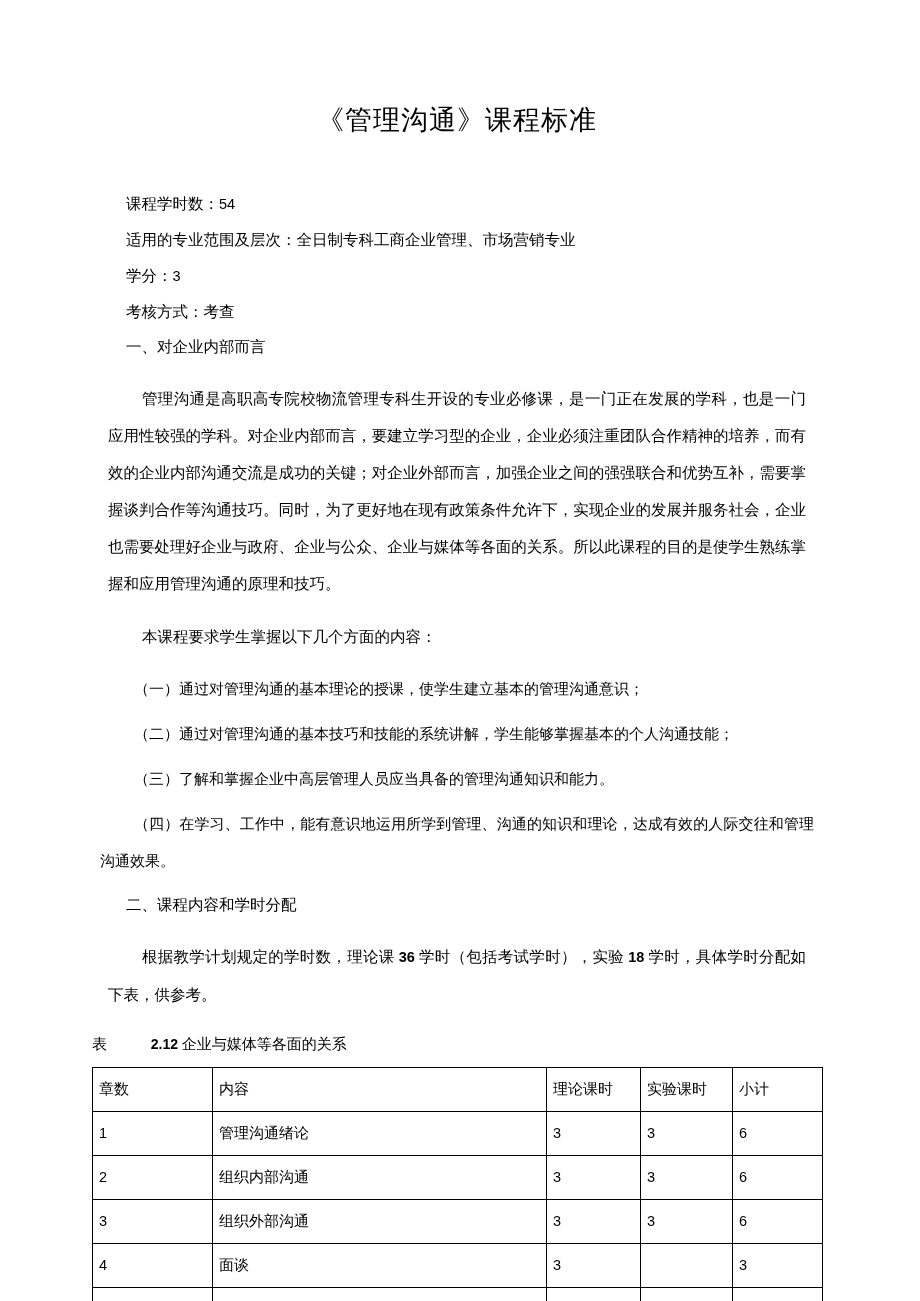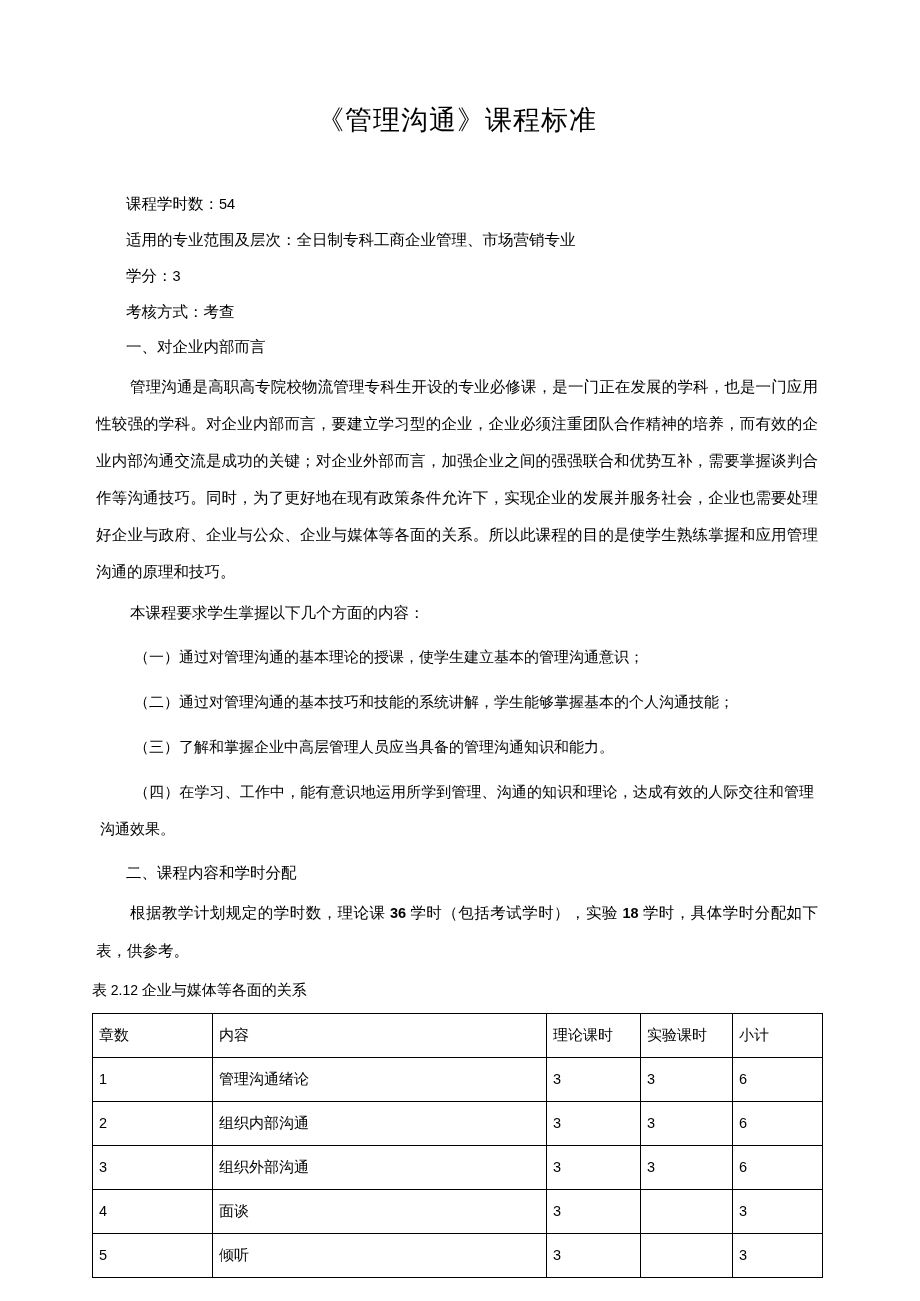--- a/index.html
+++ b/index.html
@@ -64,21 +64,21 @@
     font-weight: 400;
   }
 
   
   .para {
     font-size: 15.5px;
     line-height: 37px;
     text-align: justify;
     text-justify: inter-ideograph;
     text-indent: 34px;
-    margin: 4px;
+    margin: 16px;
   }
   .para .num {
     font-family: "Liberation Sans", "DejaVu Sans", sans-serif;
     font-weight: 700;
     font-size: 14.5px;
   }
 
   
   .enum-item {
     font-size: 15px;
@@ -91,22 +91,23 @@
 
   
   .table-caption {
     font-size: 15px;
     line-height: 30px;
     margin-top: 6px;
     white-space: nowrap;
   }
   .table-caption .num {
     font-family: "Liberation Sans", "DejaVu Sans", sans-serif;
-    font-weight: 400;
+    font-weight: 700;
     font-size: 14px;
+    margin-left: 40px;
   }
   table.hours-table {
     border-collapse: collapse;
     width: 730px;
     table-layout: fixed;
     margin-top: 8px;
     padding-left: 16px;
   }
   table.hours-table col.c0 { width: 120px; }
   table.hours-table col.c1 { width: 334px; }

